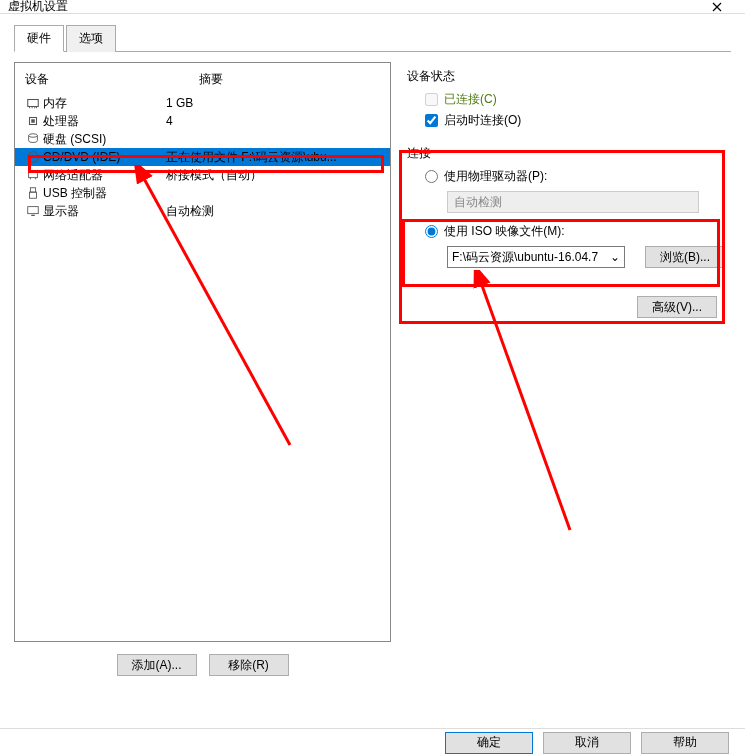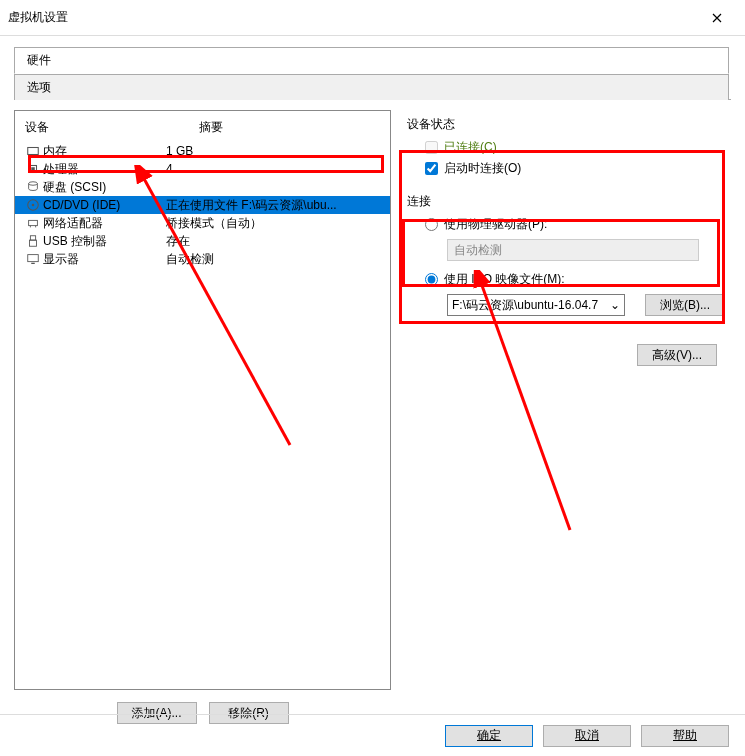--- a/index.html
+++ b/index.html
@@ -1,22 +1,22 @@
 <!DOCTYPE html>
 <html><head>
 <meta charset="utf-8">
 <style>
 * { box-sizing: border-box; font-family: "Microsoft YaHei", "Segoe UI", sans-serif; font-size: 12px; }
 body { margin: 0; background: #fff; width: 745px; height: 756px; position: relative; overflow: hidden; }
-.titlebar { display: flex; align-items: center; height: 36px; padding: 0 8px; border-bottom: 1px solid #ddd; }
+.titlebar { display: flex; align-items: center; height: 14px; padding: 0 8px; border-bottom: 1px solid #ddd; }
 .titlebar-text { flex: 1; }
 .close-btn { width: 40px; height: 28px; display: flex; align-items: center; justify-content: center; cursor: pointer; }
 
 .content { padding: 10px 14px 14px 14px; }
-.tabs { display: flex; border-bottom: 1px solid #aaa; position: relative; margin-bottom: 10px; flex-direction: column; }
+.tabs { display: flex; border-bottom: 1px solid #aaa; position: relative; margin-bottom: 10px; }
 .tab { padding: 4px 12px; border: 1px solid #aaa; border-bottom: none; background: #f0f0f0; margin-right: 2px; position: relative; top: 1px; cursor: pointer; }
 .tab.active { background: #fff; border-bottom: 1px solid #fff; }
 
 .columns { display: flex; gap: 10px; }
 .left-panel { width: 384px; }
 .right-panel { flex: 1; padding: 4px 6px 0 6px; }
 
 .device-box { border: 1px solid #888; height: 580px; padding: 6px 0; overflow: hidden; }
 .device-header { display: flex; padding: 2px 6px 6px 10px; }
 .dh-col1 { flex: 1; }
@@ -36,21 +36,21 @@
 .check-row { display: flex; align-items: center; gap: 6px; margin-bottom: 4px; }
 .conn-box { padding: 0 0 8px 18px; }
 .radio-row { display: flex; align-items: center; gap: 6px; margin-bottom: 6px; }
 .sub-control { margin-left: 22px; margin-bottom: 10px; }
 .auto-detect { width: 252px; height: 22px; background: #eee; border: 1px solid #ccc; color: #888; padding: 0 6px; display: flex; align-items: center; }
 .iso-row { display: flex; align-items: flex-end; gap: 20px; }
 .iso-select { width: 178px; height: 22px; border: 1px solid #7a7a7a; background: #fff; display: flex; align-items: center; padding: 0 4px; justify-content: space-between; cursor: pointer; }
 .iso-select span:first-child { overflow: hidden; white-space: nowrap; text-overflow: ellipsis; }
 .adv-row { display: flex; justify-content: flex-end; margin-top: 10px; padding-right: 8px; }
 
-.footer { position: absolute; bottom: 0; left: 0; right: 0; height: 42px; border-top: 1px solid #ddd; display: flex; align-items: center; justify-content: flex-end; gap: 10px; padding: 0 16px; text-decoration: underline; }
+.footer { position: absolute; bottom: 0; left: 0; right: 0; height: 28px; border-top: 1px solid #ddd; display: flex; align-items: center; justify-content: flex-end; gap: 10px; padding: 0 16px; }
 
 .anno { position: absolute; border: 3px solid #ff0000; pointer-events: none; }
 .arrow-svg { position: absolute; pointer-events: none; }
 
 input[type=checkbox], input[type=radio] { margin: 0; accent-color: #0078d7; }
 
 .icon-slot svg { width: 14px; height: 14px; display: block; }
 </style>
 </head>
 <body>
@@ -132,21 +132,20 @@
               <span class="dev-val">桥接模式（自动）</span>
             </div>
             <div class="device-row">
               <span class="icon-slot">
                 <svg viewBox="0 0 16 16">
                   <rect x="5" y="2" width="6" height="5" fill="none" stroke="#555"></rect>
                   <rect x="4" y="7" width="8" height="7" fill="none" stroke="#555"></rect>
                 </svg>
               </span>
               <span class="dev-name">USB 控制器</span>
-              <span class="dev-val">存在</span>
             </div>
             <div class="device-row">
               <span class="icon-slot">
                 <svg viewBox="0 0 16 16">
                   <rect x="2" y="3" width="12" height="8" fill="none" stroke="#555"></rect>
                   <line x1="6" y1="13" x2="10" y2="13" stroke="#555" stroke-width="1.5"></line>
                 </svg>
               </span>
               <span class="dev-name">显示器</span>
               <span class="dev-val">自动检测</span>

